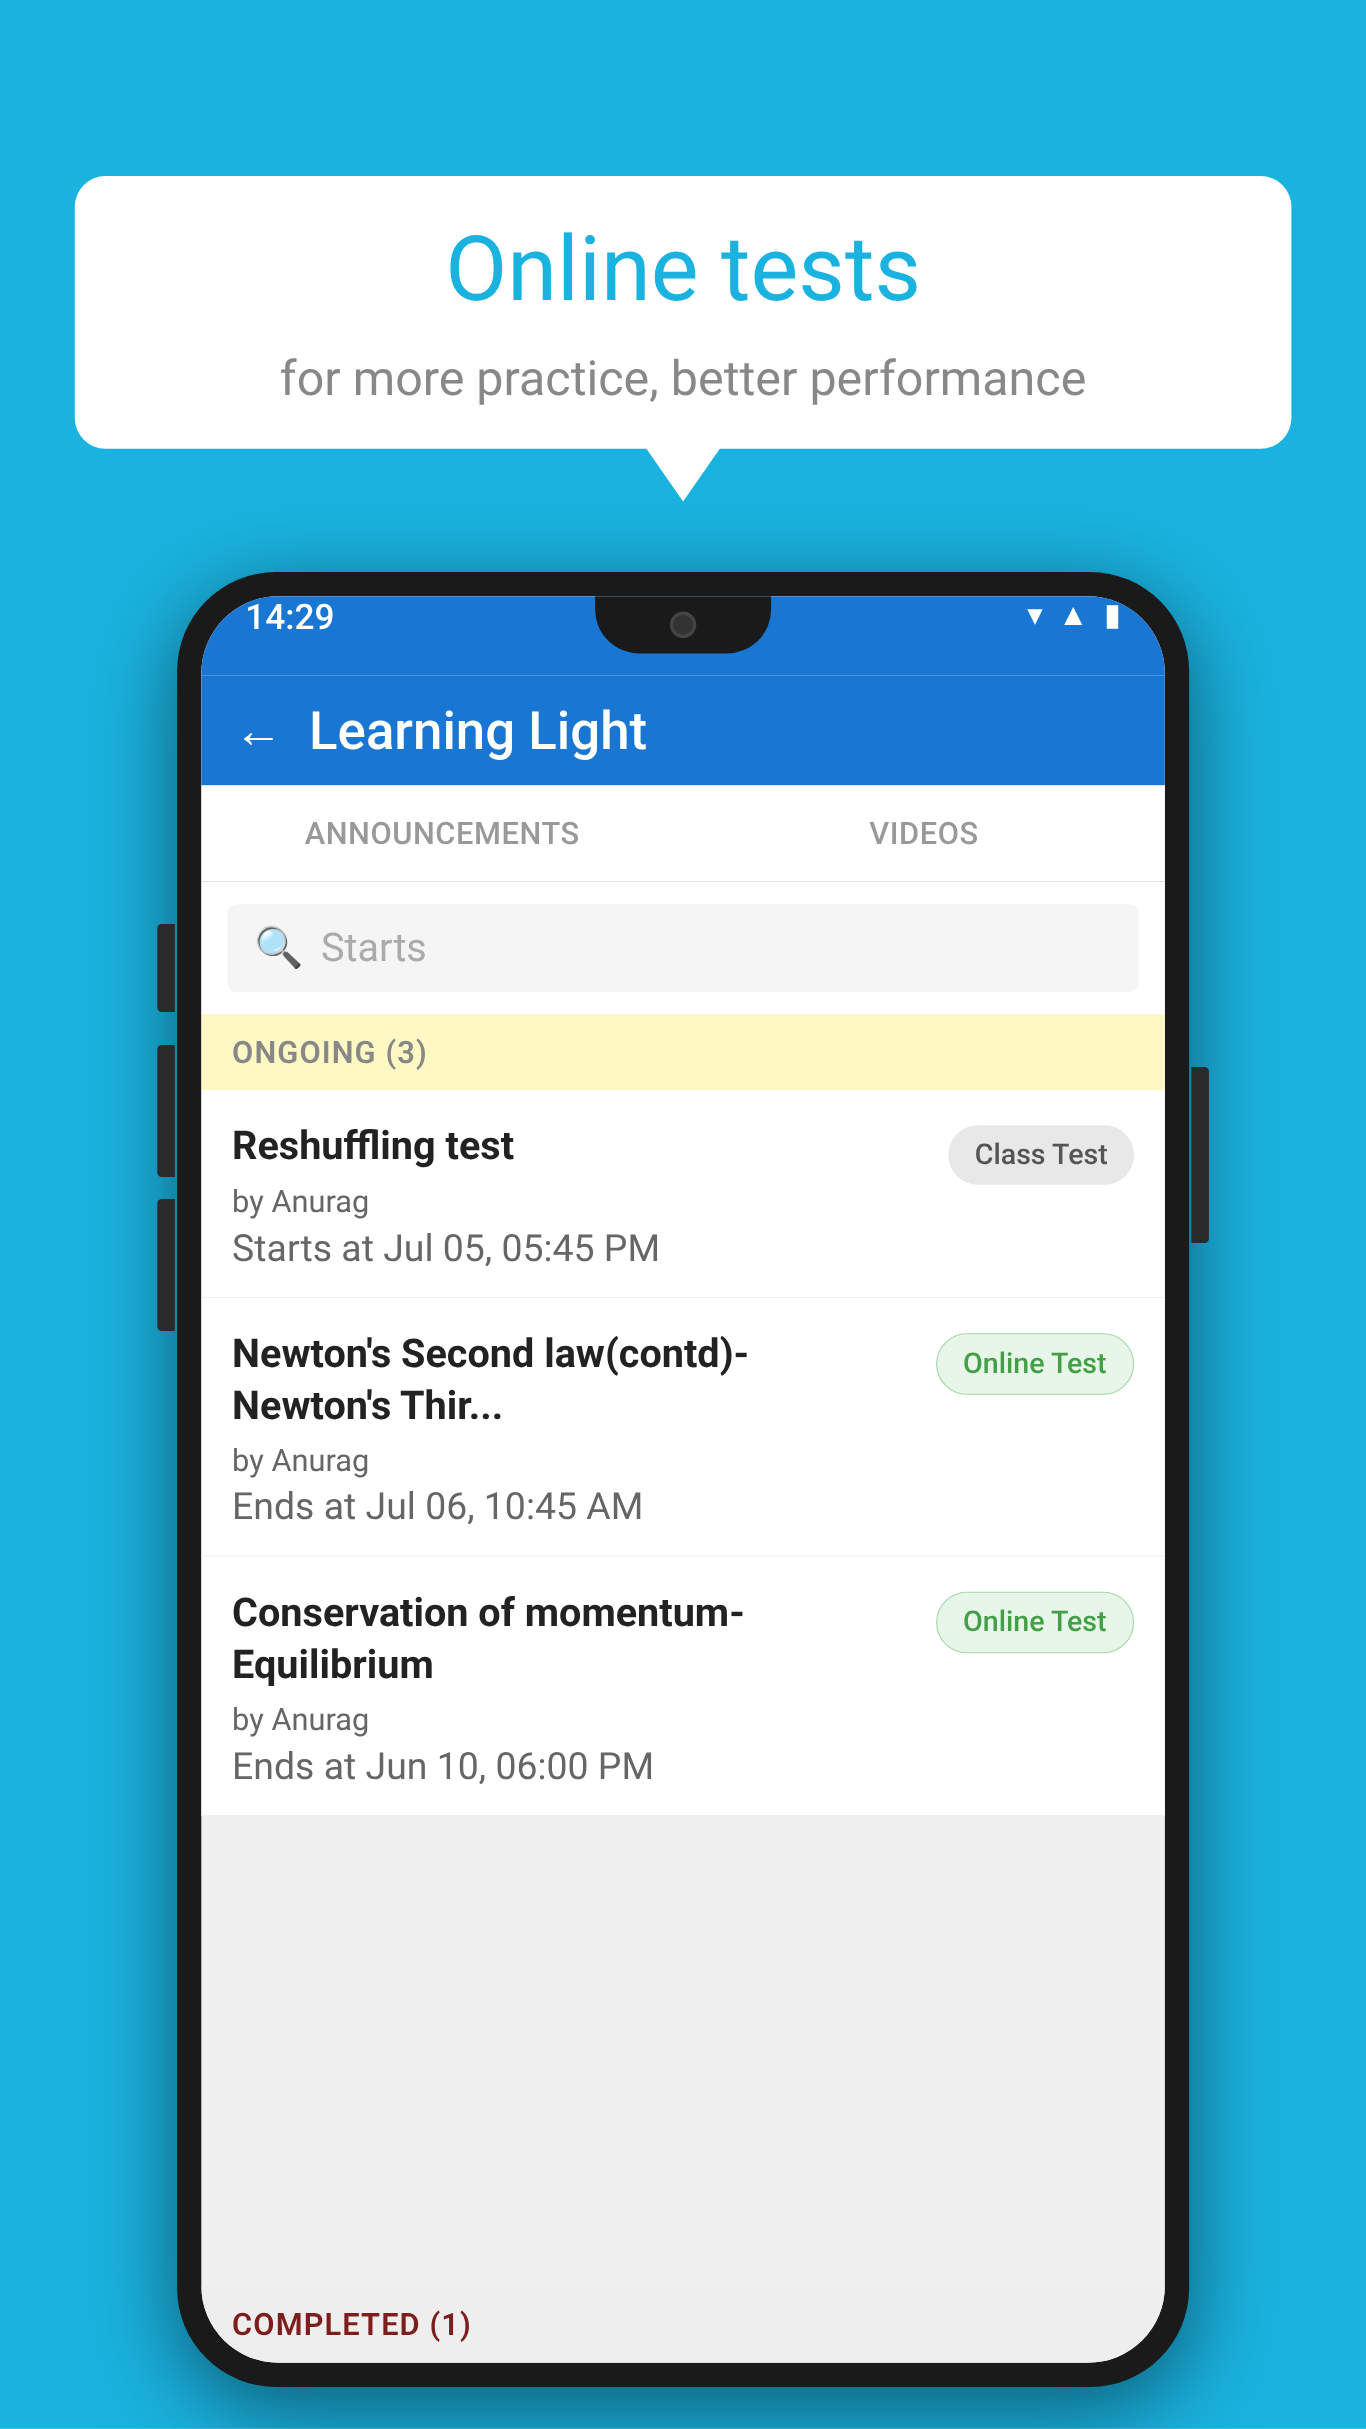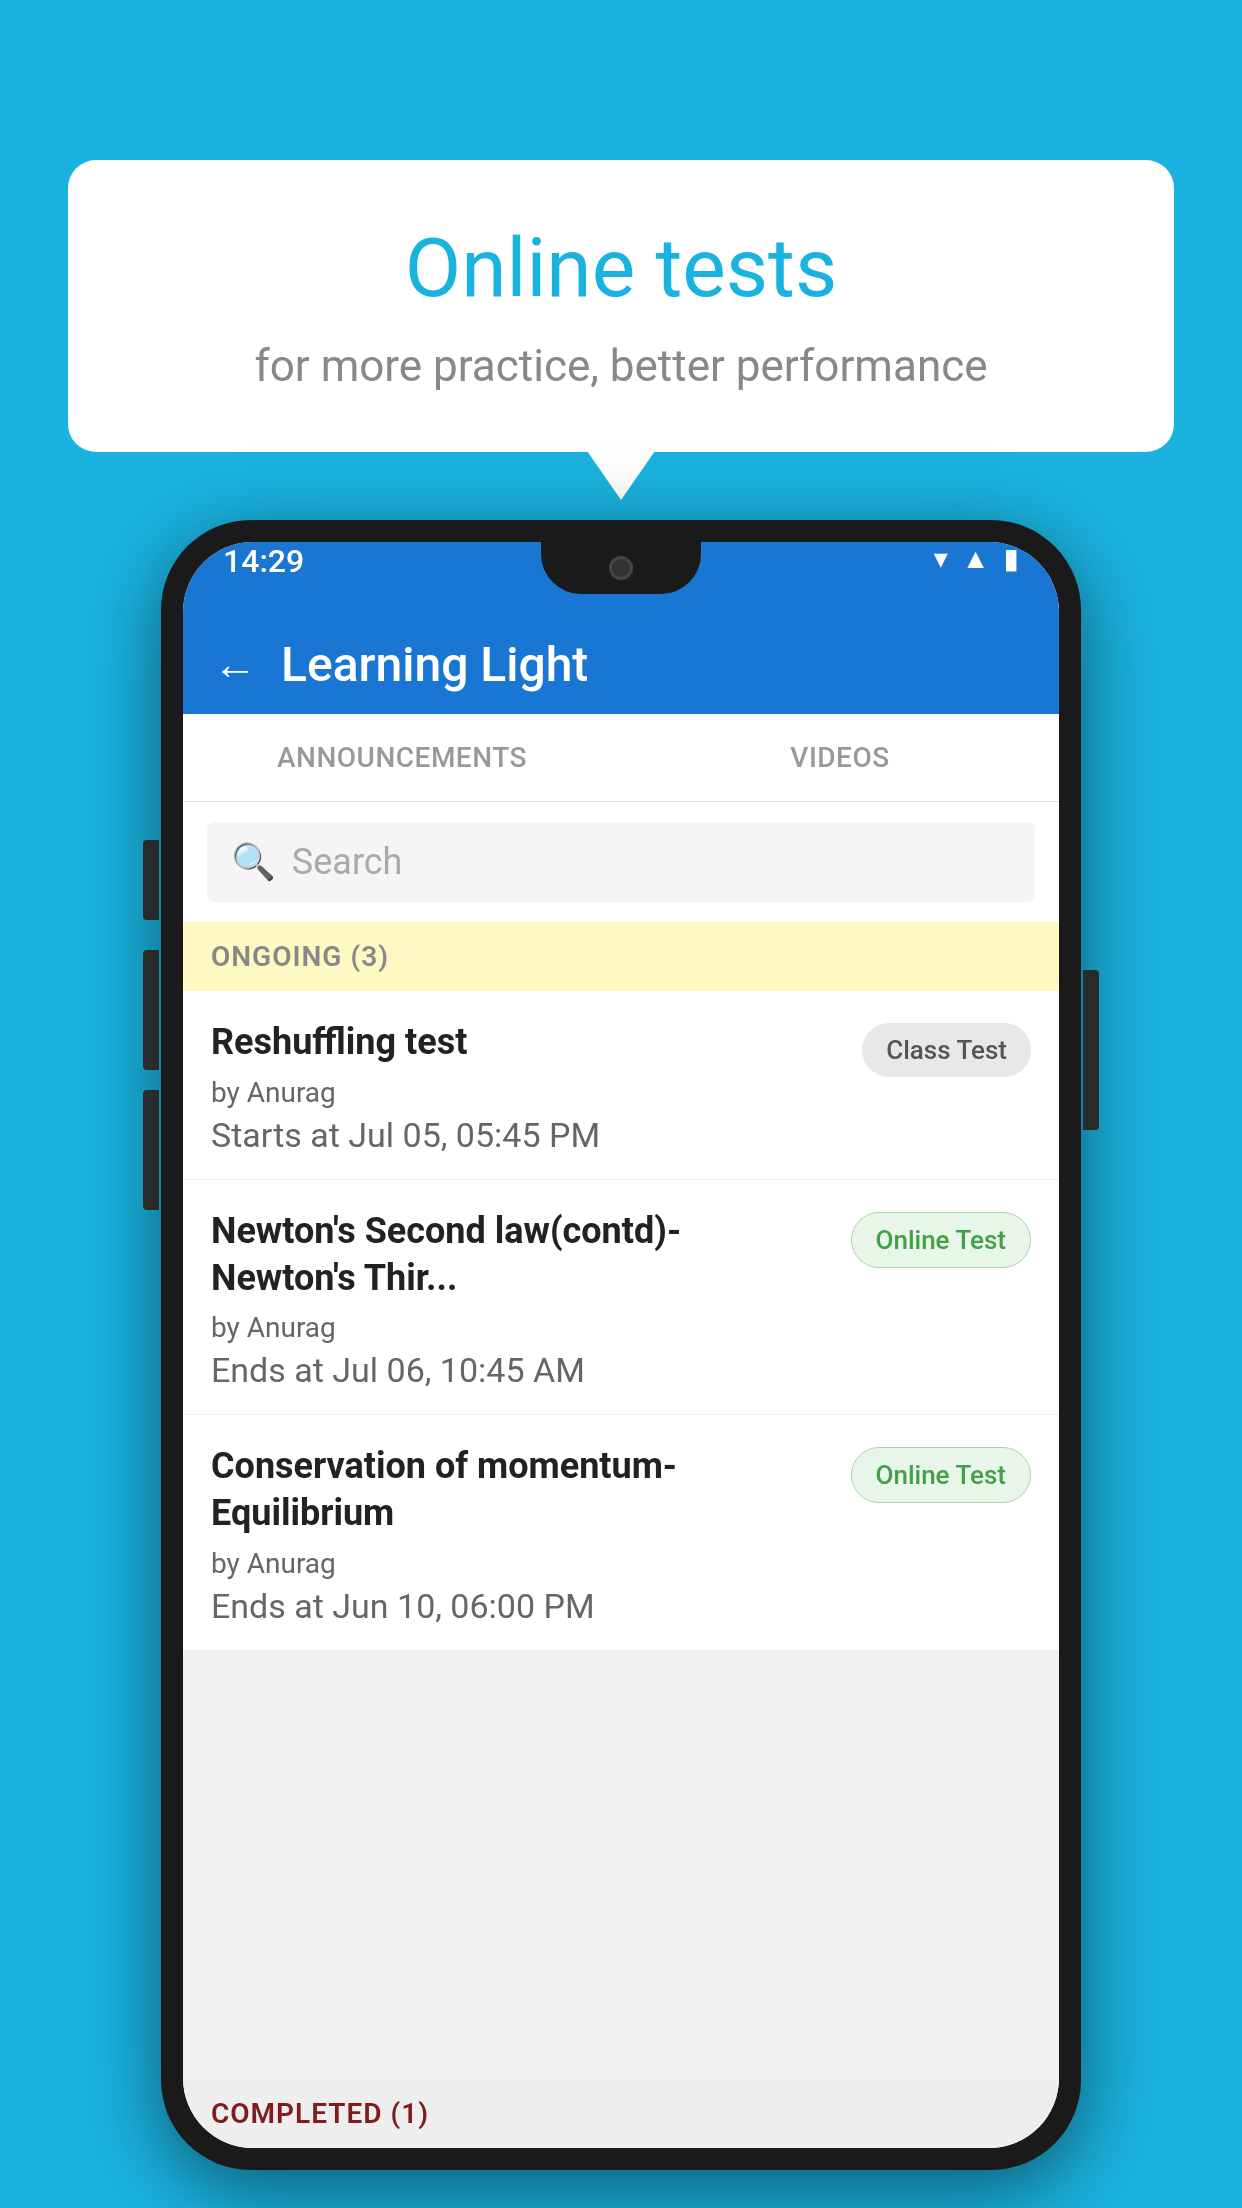--- a/index.html
+++ b/index.html
@@ -17,21 +17,21 @@
     .speech-bubble-container {
       position: absolute;
       top: 160px;
       left: 68px;
       right: 68px;
     }
 
     .speech-bubble {
       background: white;
       border-radius: 28px;
-      padding: 60px 50px;
+      padding: 38px 50px;
       text-align: center;
       position: relative;
     }
 
     .speech-bubble::after {
       content: '';
       position: absolute;
       bottom: -48px;
       left: 50%;
       transform: translateX(-50%);
@@ -384,21 +384,21 @@
           <span>ANNOUNCEMENTS</span>
         </div>
         <div class="tab-item">
           <span>VIDEOS</span>
         </div>
       </div>
 
       <div class="search-container">
         <div class="search-bar">
           <span class="search-icon">🔍</span>
-          <span class="search-placeholder">Search</span>
+          <span class="search-placeholder">Starts</span>
         </div>
       </div>
 
       <div class="section-header">ONGOING (3)</div>
 
       <div class="test-list">
 
         <div class="test-item">
           <div class="test-info">
             <div class="test-name">Reshuffling test</div>

